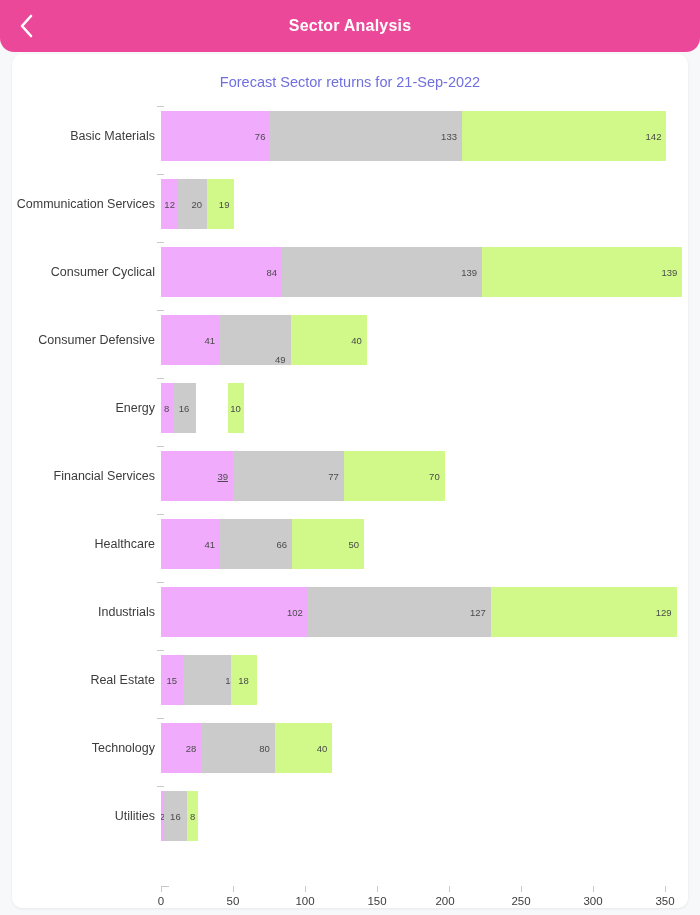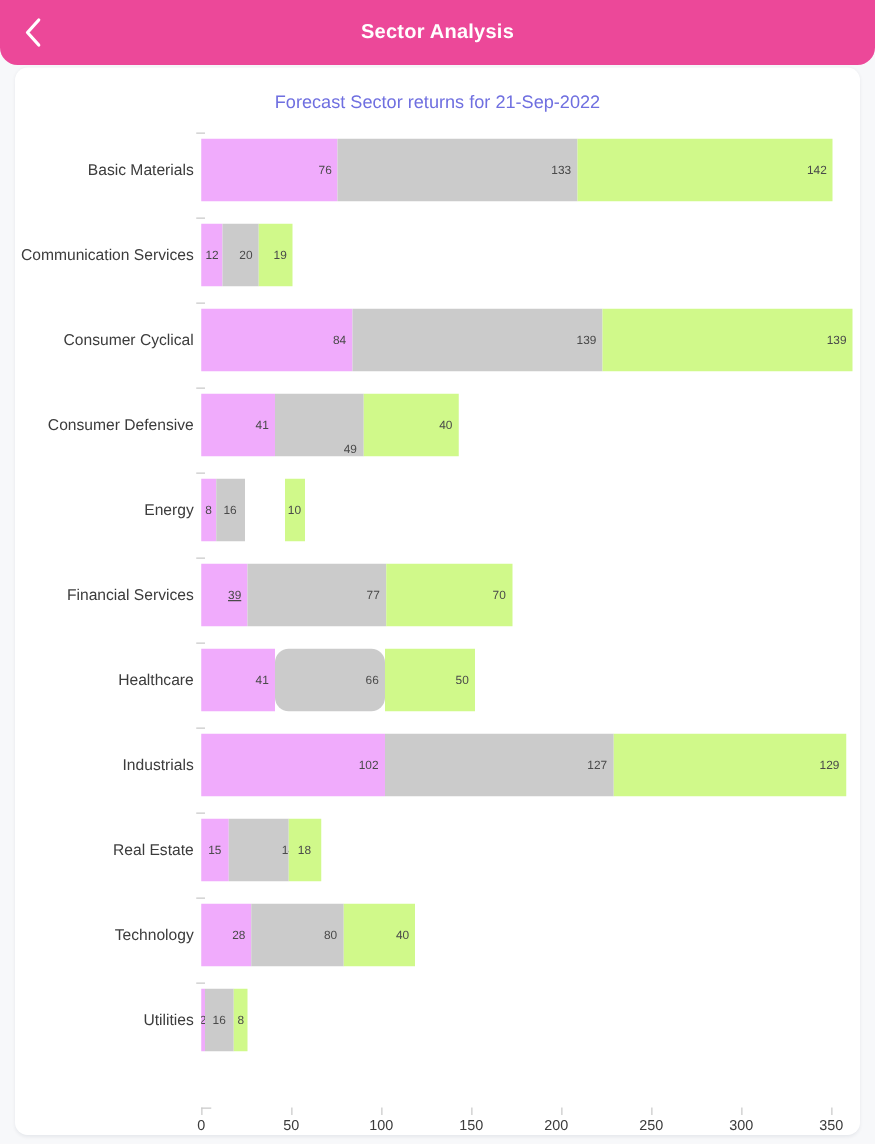--- a/index.html
+++ b/index.html
@@ -228,39 +228,39 @@
           </div>
           <div class="seg seg-up tiny" style="width: 16px; margin-left: 32px;">
             <span>10</span>
           </div>
         </div>
       </div>
       <div class="cat-row" style="top: 348px;">
         <div class="axis-tick-mark"></div>
         <div class="cat-label">Financial Services</div>
         <div class="bar-track">
-          <div class="seg seg-down" style="width: 37px; text-decoration: underline;">
+          <div class="seg seg-down" style="width: 72px; text-decoration: underline;">
             <span>39</span>
           </div>
           <div class="seg seg-neu" style="width: 110.88px;">
             <span>77</span>
           </div>
           <div class="seg seg-up" style="width: 100.8px;">
             <span>70</span>
           </div>
         </div>
       </div>
       <div class="cat-row" style="top: 416px;">
         <div class="axis-tick-mark"></div>
         <div class="cat-label">Healthcare</div>
         <div class="bar-track">
           <div class="seg seg-down" style="width: 59.04px;">
             <span>41</span>
           </div>
-          <div class="seg seg-neu" style="width: 88px; border-radius: 11px;">
+          <div class="seg seg-neu" style="width: 72px;">
             <span>66</span>
           </div>
           <div class="seg seg-up" style="width: 72px;">
             <span>50</span>
           </div>
         </div>
       </div>
       <div class="cat-row" style="top: 484px;">
         <div class="axis-tick-mark"></div>
         <div class="cat-label">Industrials</div>

